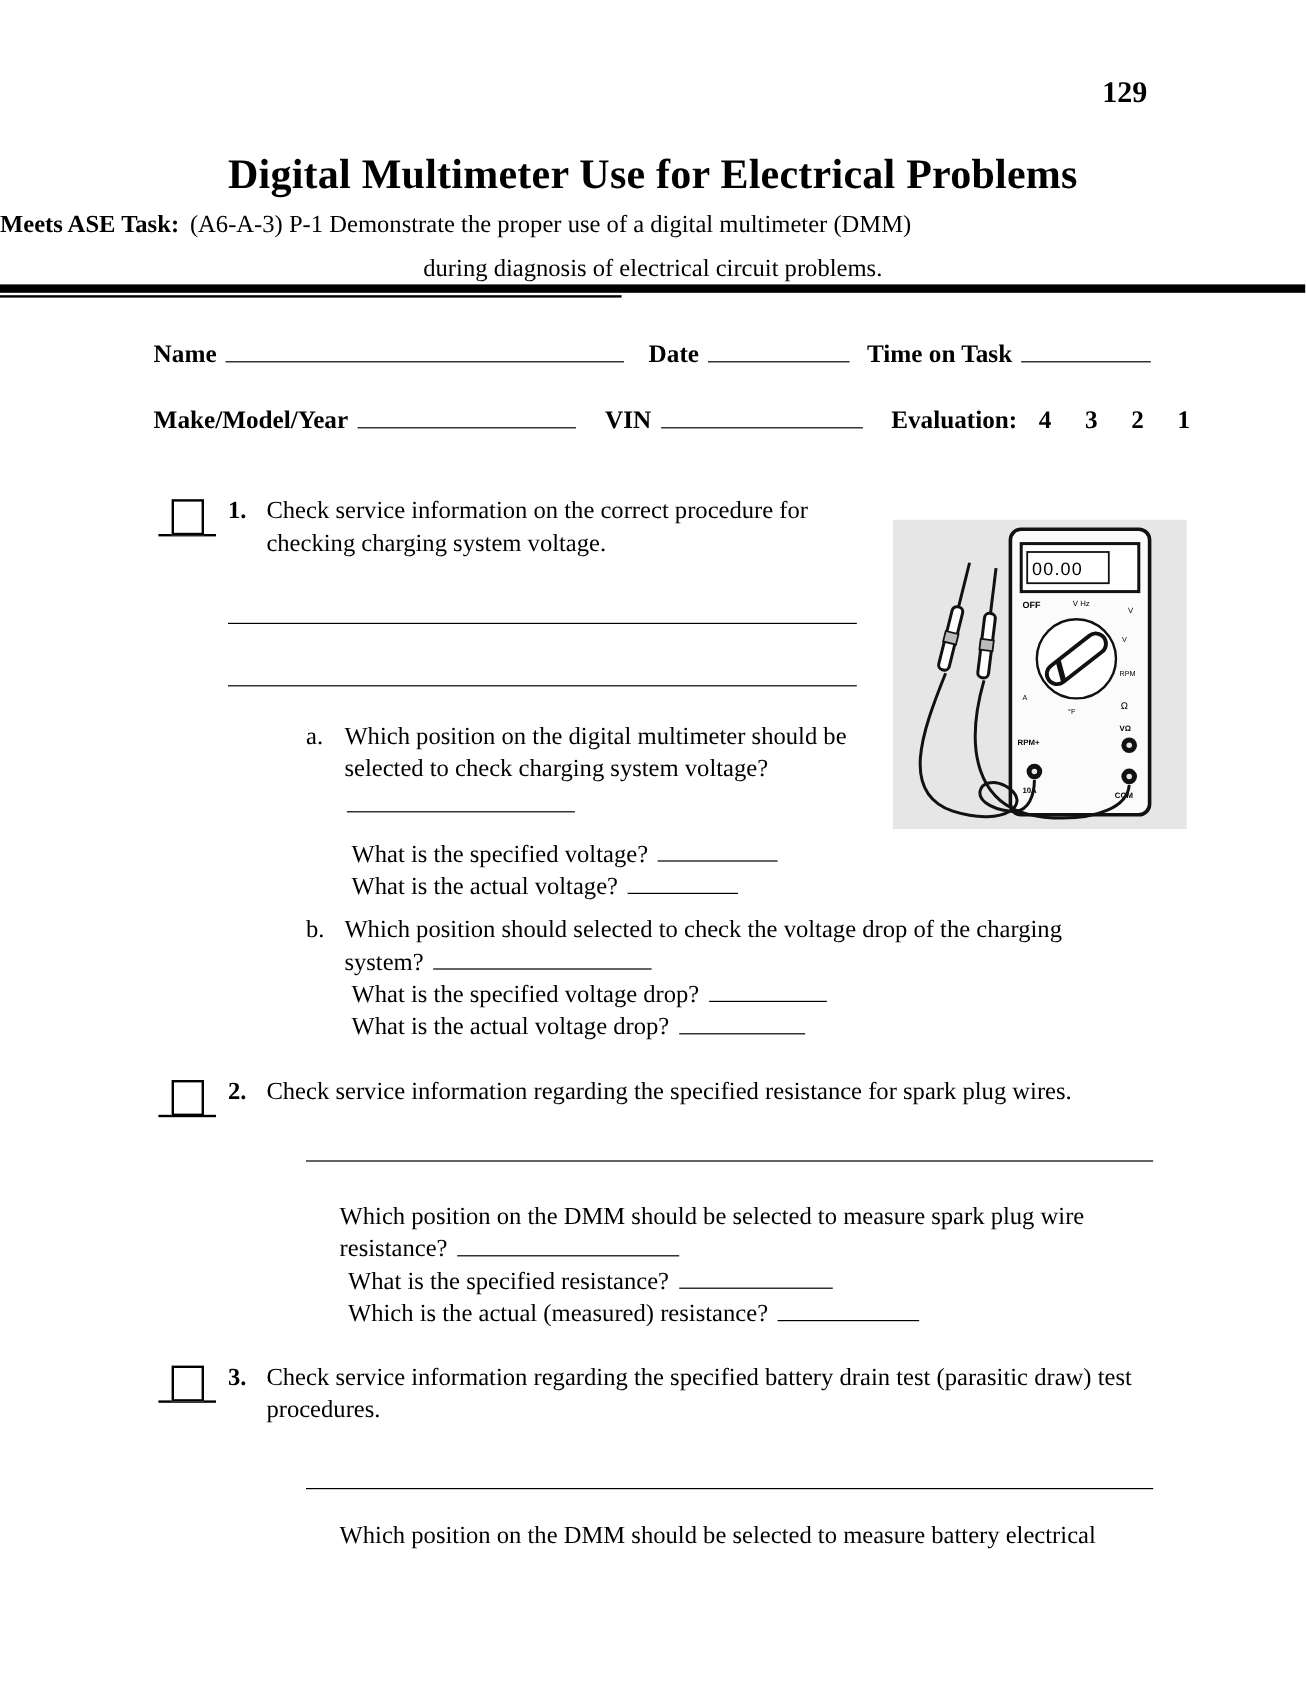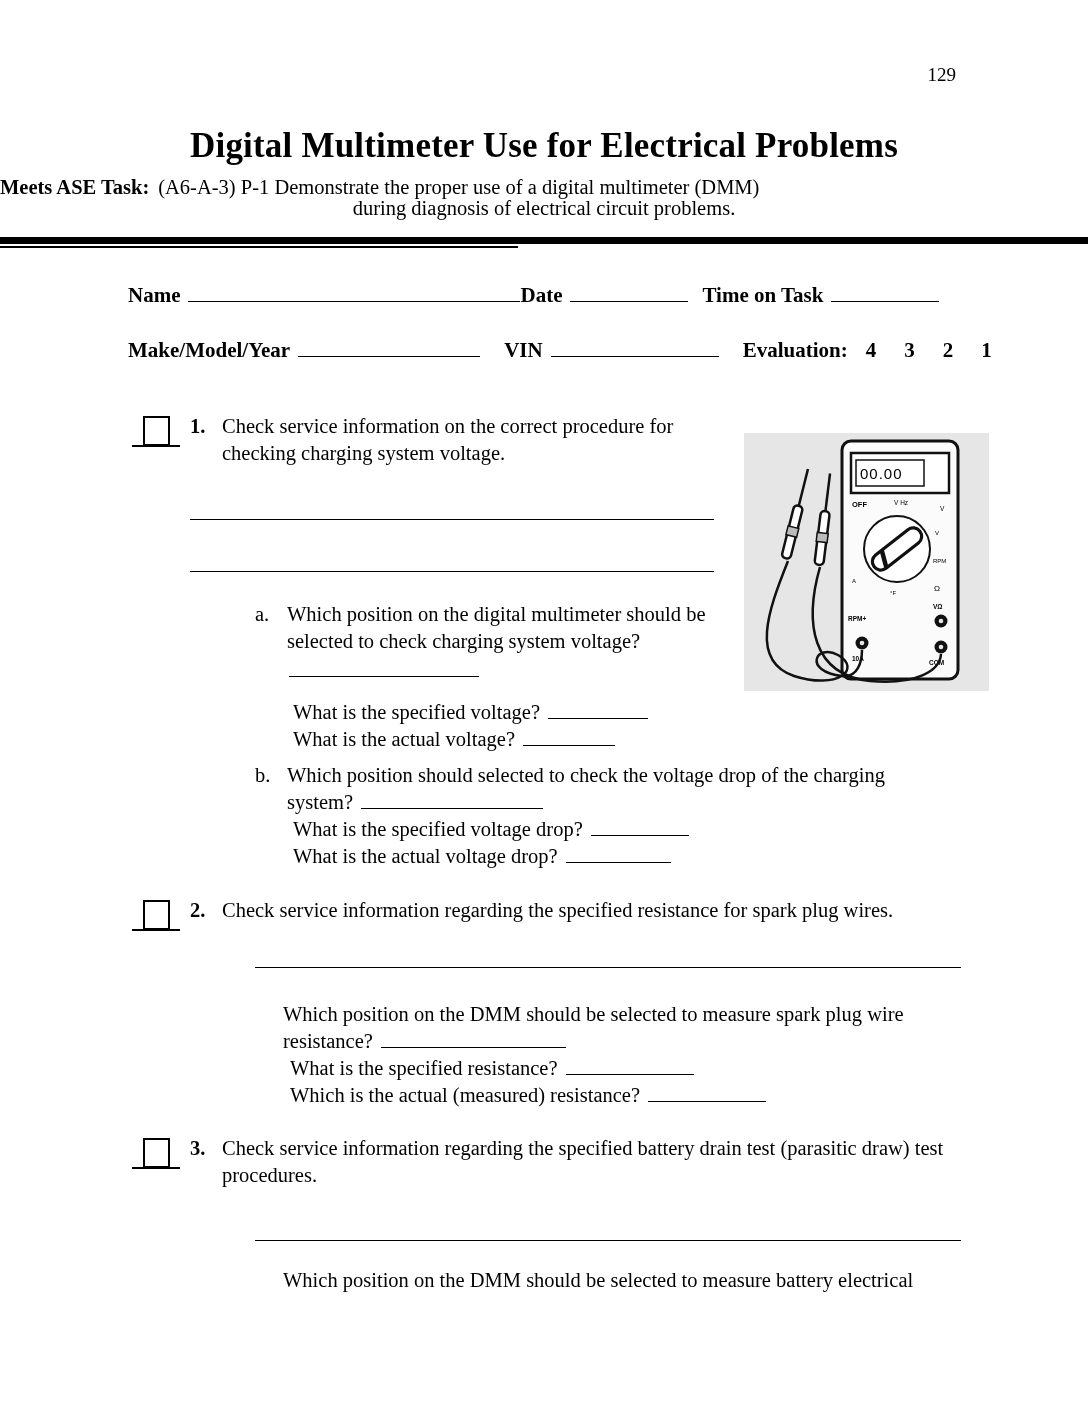--- a/index.html
+++ b/index.html
@@ -1,24 +1,24 @@
 <!DOCTYPE html>
 <html><head>
 <meta charset="utf-8">
 <style>
   *{box-sizing:border-box;margin:0;padding:0}
   html,body{background:#fff}
   body{width:1088px;height:1408px;font-family:"Liberation Serif",serif;color:#000}
   .page{position:relative;width:1088px;height:1408px;overflow:hidden;background:#fff}
   .b{font-weight:bold}
-  .pagenum{position:absolute;top:64px;right:132px;font-size:19px;font-weight:normal}
+  .pagenum{position:absolute;top:64px;right:132px;font-size:25px;font-weight:bold}
   .title{position:absolute;top:126px;left:0;width:100%;text-align:center;font-size:35px;font-weight:bold;letter-spacing:.2px}
   .ase1{position:absolute;top:176px;left:0;width:100%;font-size:20.5px}
   .ase1 .b{margin-right:9px}
-  .ase2{position:absolute;top:197px;left:0;width:100%;text-align:center;font-size:20.5px}
+  .ase2{position:absolute;top:213px;left:0;width:100%;text-align:center;font-size:20.5px}
   .rule{position:absolute;top:237px;left:0;width:1088px;height:7px;background:#000}
   .rule2{position:absolute;top:246px;left:0;width:518px;height:2px;background:#000}
   .hdr{position:absolute;left:128px;font-size:21px;white-space:nowrap}
   .hdr .lbl{font-weight:bold}
   .blank{display:inline-block;height:5px;border-bottom:1.7px solid #000;margin-left:8px}
   .lineblank{position:absolute;border-bottom:1.7px solid #000}
   .task{position:absolute;display:flex;align-items:flex-start;font-size:20.5px;line-height:27px}
   .checkslot{position:relative;width:48px;height:34px;border-bottom:2.2px solid #000;flex:none}
   .checkbox{position:absolute;left:11px;bottom:-1px;width:27px;height:30px;border:2.6px solid #000;background:#fff}
   .tnum{font-weight:bold;width:24px;margin-left:10px;margin-right:8px;flex:none}
@@ -40,21 +40,21 @@
 
   <div class="ase1">
     <span class="b">Meets ASE Task:</span><span>(A6-A-3) P-1  Demonstrate the proper use of a digital multimeter (DMM)</span>
   </div>
   <div class="ase2">during diagnosis of electrical circuit problems.</div>
 
   <div class="rule"></div>
   <div class="rule2"></div>
 
   <div class="hdr" style="top:283px">
-    <span class="lbl">Name</span><span class="blank" style="width:332px"></span><span class="lbl" style="">Date</span><span class="blank" style="width:118px"></span><span class="lbl" style="margin-left:14px">Time on Task</span><span class="blank" style="width:108px"></span>
+    <span class="lbl">Name</span><span class="blank" style="width:332px"></span><span class="lbl" style="margin-left:20px">Date</span><span class="blank" style="width:118px"></span><span class="lbl" style="margin-left:14px">Time on Task</span><span class="blank" style="width:108px"></span>
   </div>
 
   <div class="hdr" style="top:338px">
     <span class="lbl">Make/Model/Year</span><span class="blank" style="width:182px"></span><span class="lbl" style="margin-left:24px">VIN</span><span class="blank" style="width:168px"></span><span class="lbl" style="margin-left:24px">Evaluation:</span><span class="lbl" style="margin-left:18px">4</span><span class="lbl" style="margin-left:28px">3</span><span class="lbl" style="margin-left:28px">2</span><span class="lbl" style="margin-left:28px">1</span>
   </div>
 
   <div class="task" style="top:413px;left:132px">
     <div class="checkslot">
       <div class="checkbox"></div>
     </div>

